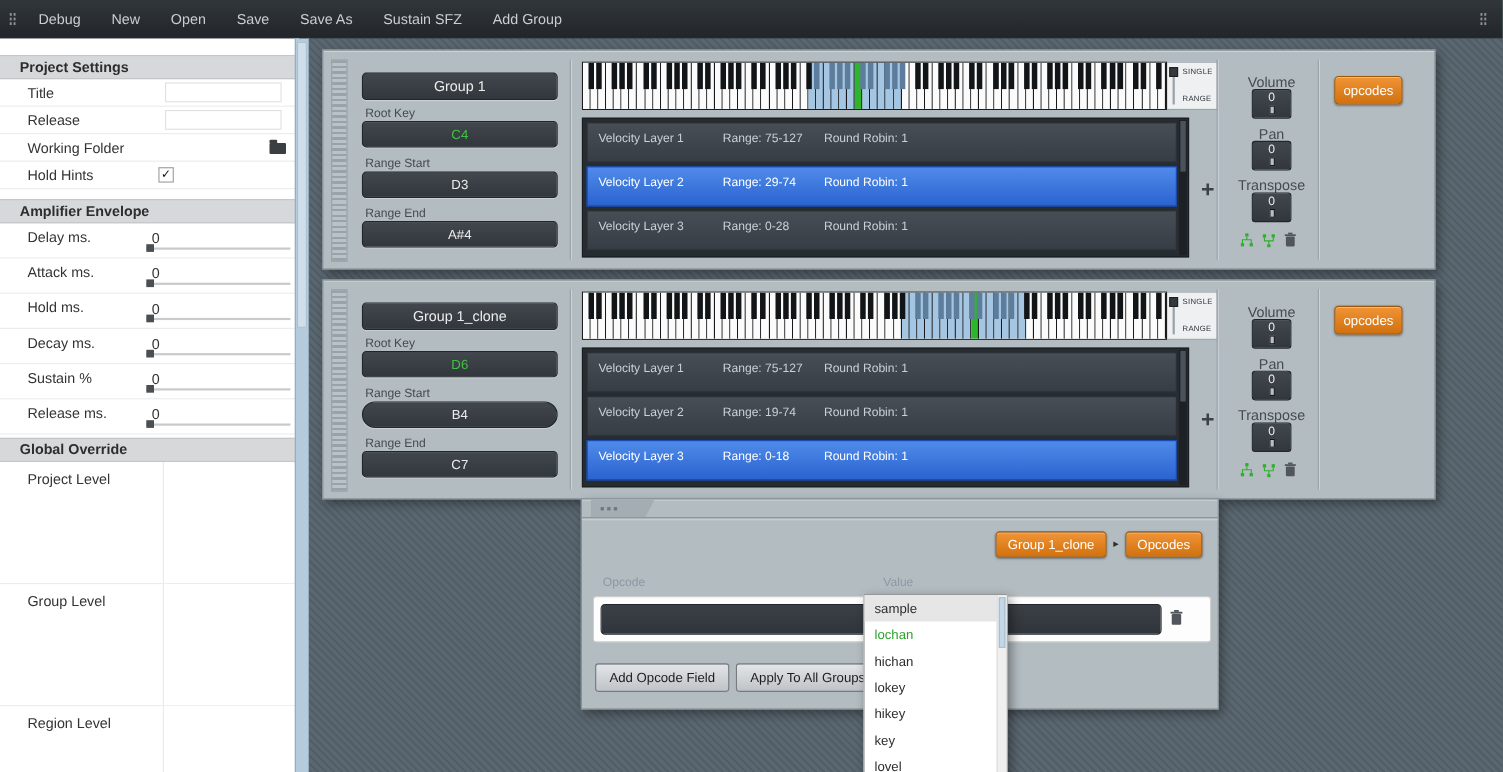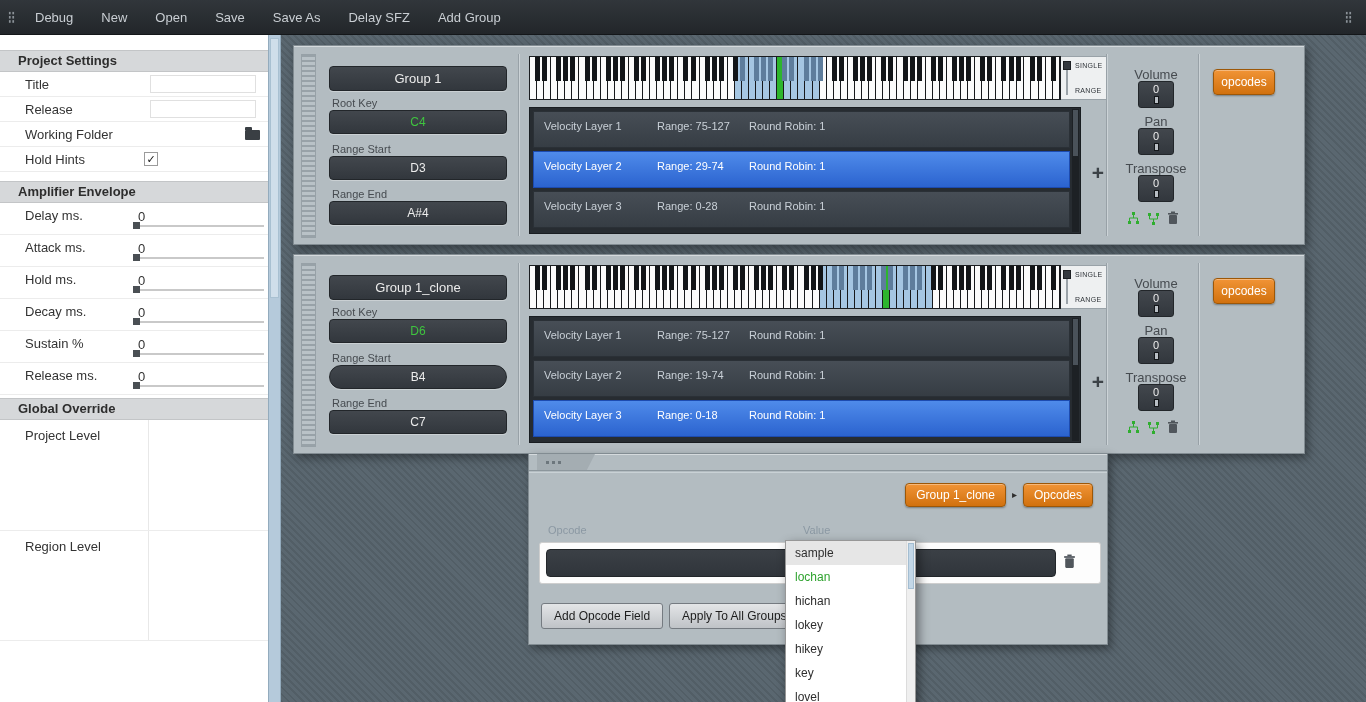--- a/index.html
+++ b/index.html
@@ -152,21 +152,21 @@
 
 <div class="app">
 
   <div class="menubar">
     <span class="grip-dots"></span>
     <span class="menu-item">Debug</span>
     <span class="menu-item">New</span>
     <span class="menu-item">Open</span>
     <span class="menu-item">Save</span>
     <span class="menu-item">Save As</span>
-    <span class="menu-item">Delay SFZ</span>
+    <span class="menu-item">Sustain SFZ</span>
     <span class="menu-item">Add Group</span>
     <span class="grip-dots grip-right"></span>
   </div>
 
   <div class="sidebar">
     <div class="sb-header first">Project Settings</div>
     <div class="sb-row">
       <span class="sb-label">Title</span>
       <input class="sb-input" style="">
     </div>
@@ -223,20 +223,24 @@
       <span class="sb-label">Release ms.</span>
       <span class="env-value">0</span>
       <div class="env-slider">
           <div class="env-handle"></div>
         </div>
     </div>
 
     <div class="sb-header mt3">Global Override</div>
     <div class="tall-row" style="height:111px;">
       <span class="tall-label">Project Level</span>
+      <div class="tall-input"></div>
+    </div>
+    <div class="tall-row" style="height:111px;">
+      <span class="tall-label">Group Level</span>
       <div class="tall-input"></div>
     </div>
     <div class="tall-row" style="height:110px;">
       <span class="tall-label">Region Level</span>
       <div class="tall-input"></div>
     </div>
   </div>
 
   <div class="sb-scrollbar">
     <div class="sb-thumb"></div>

